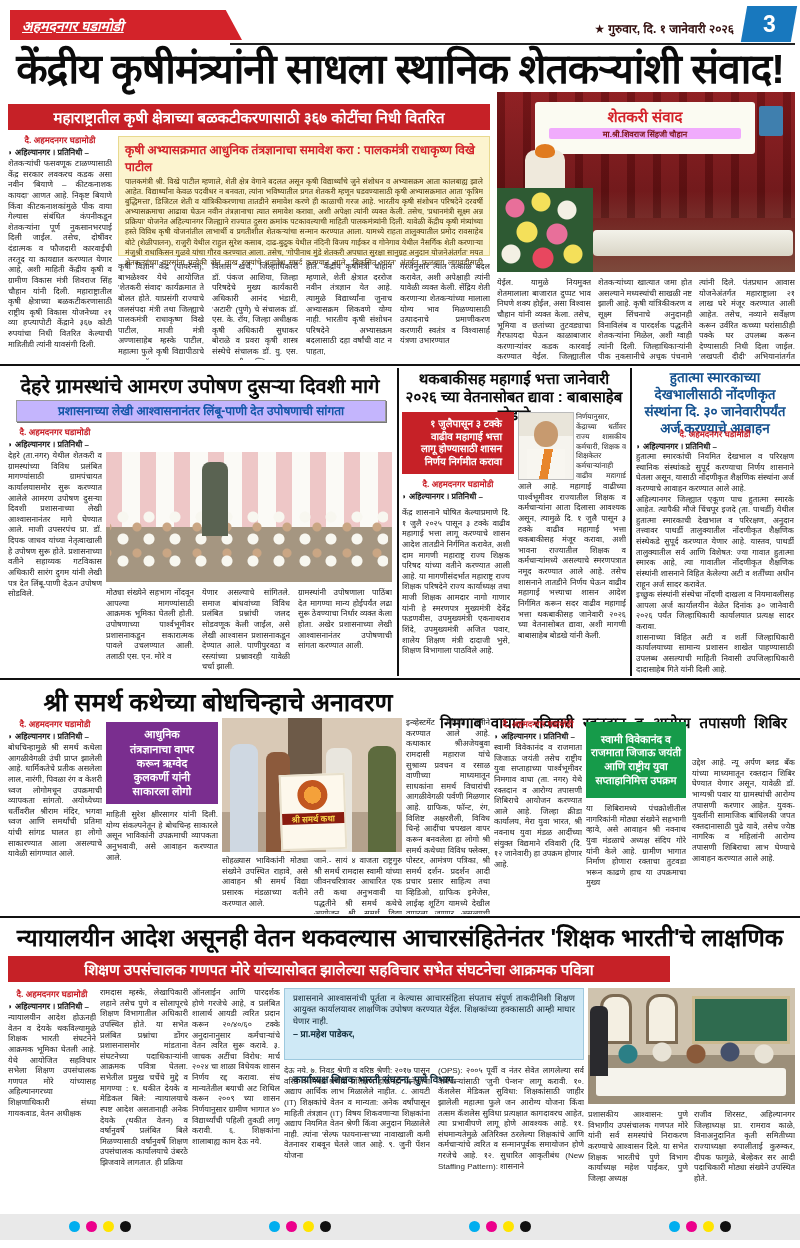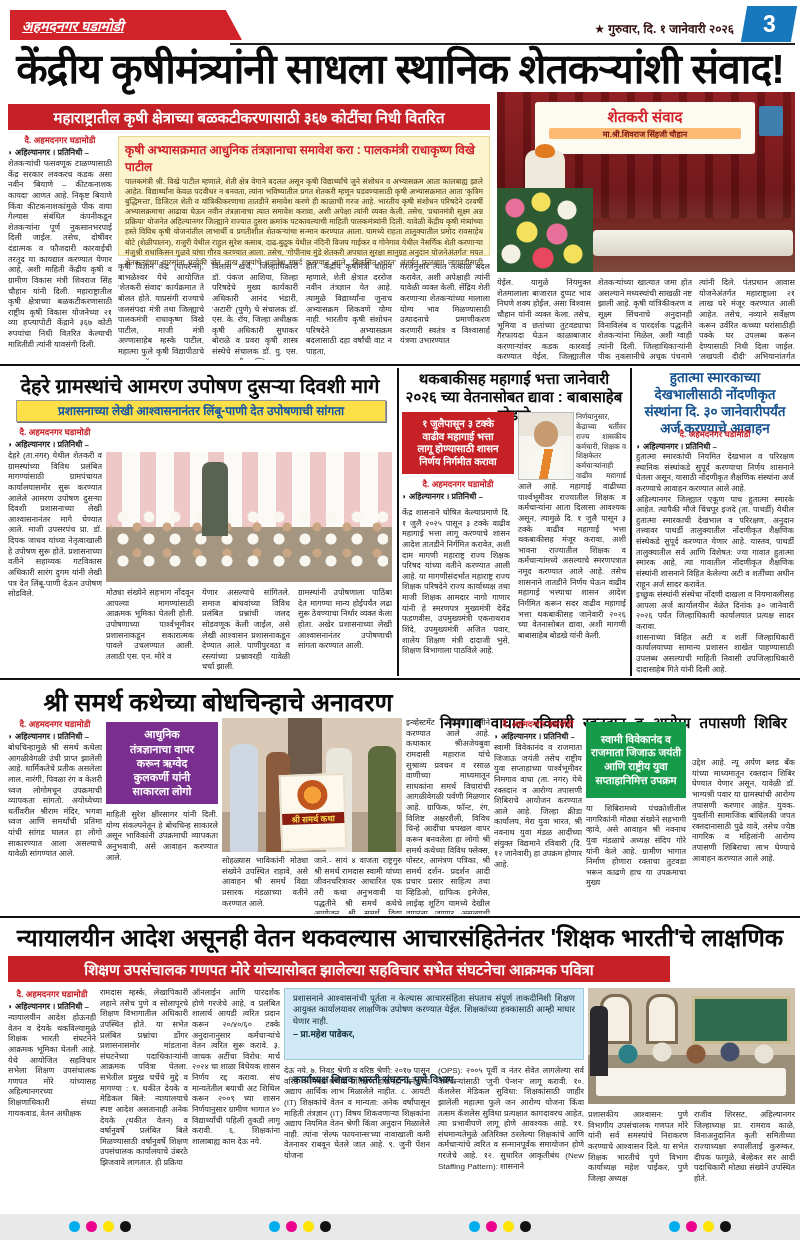--- a/index.html
+++ b/index.html
@@ -3,21 +3,21 @@
 <meta charset="utf-8">
 <style>
   html,body{margin:0;padding:0;background:#fff;}
   .page{position:relative;width:800px;height:1248px;background:#fff;overflow:hidden;
         font-family:"Liberation Sans","DejaVu Sans",sans-serif;color:#151515;}
   .abs{position:absolute;}
   .col{font-size:8px;line-height:1.33;text-align:justify;color:#1c1c1c;overflow:hidden;}
   .byline{color:#c81d25;font-weight:bold;text-align:center;font-size:8.5px;margin-bottom:1px;}
   .dateline{font-weight:bold;font-size:8px;margin-bottom:2px;}
   .hl{font-weight:bold;color:#0b0b0b;text-align:center;}
-  .redbanner{background:#c62127;color:#fff;font-weight:bold;text-align:center;
+  .redbanner{background:#c62127;color:#fff;font-weight:bold;text-align:right;
              display:flex;align-items:center;justify-content:center;}
   .rule-h{background:#111;height:2px;}
   .rule-v{background:#111;width:1.5px;}
   .dot{width:11px;height:11px;border-radius:50%;display:inline-block;margin:0 3px;}
   .photo{overflow:hidden;}
 </style>
 </head>
 <body>
 
 <div class="page">
@@ -36,21 +36,21 @@
   </div>
 
   <div class="abs hl" style="left:0;top:48px;width:800px;font-size:41px;line-height:1.05;letter-spacing:-1px;">केंद्रीय कृषीमंत्र्यांनी साधला स्थानिक शेतकऱ्यांशी संवाद!</div>
 
   <div class="abs redbanner" style="left:8px;top:104px;width:482px;height:26px;font-size:15px;">महाराष्ट्रातील कृषी क्षेत्राच्या बळकटीकरणासाठी ३६७ कोटींचा निधी वितरित</div>
 
   <div class="abs photo" style="left:497px;top:92px;width:298px;height:180px;background:linear-gradient(180deg,#8d1a1d 0%,#6e1315 55%,#7d4a3c 100%);">
     <div class="abs" style="left:0;top:0;width:100%;height:70%;background:repeating-linear-gradient(90deg,rgba(0,0,0,.18) 0 8px,rgba(255,255,255,.03) 8px 26px);"></div>
     <div class="abs" style="left:38px;top:10px;width:220px;height:52px;background:#fbfbf2;border-radius:3px;text-align:center;overflow:hidden;">
       <div style="color:#d3232a;font-weight:bold;font-size:15px;margin-top:4px;">शेतकरी संवाद</div>
-      <div style="color:#7a1113;font-weight:bold;font-size:8px;background:#fdba74;margin:2px 14px 0;border-radius:2px;">मा.श्री.शिवराज सिंहजी चौहान</div>
+      <div style="color:#7a1113;font-weight:bold;font-size:8px;background:#f0abfc;margin:2px 14px 0;border-radius:2px;">मा.श्री.शिवराज सिंहजी चौहान</div>
     </div>
     <div class="abs" style="left:262px;top:14px;width:24px;height:30px;background:#3f7fae;border-radius:2px;"></div>
     <div class="abs" style="left:70px;top:102px;width:228px;height:34px;background:
            radial-gradient(circle at 10px 12px,#e8e4da 7px,transparent 8px),
            radial-gradient(circle at 40px 14px,#d9d2c4 7px,transparent 8px),
            radial-gradient(circle at 70px 12px,#37322c 7px,transparent 8px),
            radial-gradient(circle at 100px 14px,#e8e4da 7px,transparent 8px),
            radial-gradient(circle at 130px 12px,#4a4занр0 0,transparent 0),
            radial-gradient(circle at 130px 12px,#4a443c 7px,transparent 8px),
            radial-gradient(circle at 160px 14px,#e8e4da 7px,transparent 8px),
@@ -87,21 +87,21 @@
   <div class="abs col" style="left:212px;top:262px;width:86px;height:98px;">विलास खर्चे, जिल्हाधिकारी डॉ. पंकज आशिया, जिल्हा परिषदेचे मुख्य कार्यकारी अधिकारी आनंद भंडारी, 'अटारी' (पुणे) चे संचालक डॉ. एस. के. रॉय, जिल्हा अधीक्षक कृषी अधिकारी सुधाकर बोराळे व प्रवरा कृषी शास्त्र संस्थेचे संचालक डॉ. यु. एस. कदम आदी उपस्थित</div>
   <div class="abs col" style="left:306px;top:262px;width:86px;height:98px;">होते. केंद्रीय कृषीमंत्री चौहान म्हणाले, शेती क्षेत्रात दररोज नवीन तंत्रज्ञान येत आहे. त्यामुळे विद्यार्थ्यांना जुनाच अभ्यासक्रम शिकवणे योग्य नाही. भारतीय कृषी संशोधन परिषदेने अभ्यासक्रम बदलासाठी दहा वर्षांची वाट न पाहता,</div>
   <div class="abs col" style="left:400px;top:262px;width:90px;height:98px;">गरजेनुसार त्यात तत्काळ बदल करावेत, अशी अपेक्षाही त्यांनी यावेळी व्यक्त केली. सेंद्रिय शेती करणाऱ्या शेतकऱ्यांच्या मालाला योग्य भाव मिळण्यासाठी उत्पादनाचे प्रमाणीकरण करणारी स्वतंत्र व विश्वासार्ह यंत्रणा उभारण्यात</div>
   <div class="abs col" style="left:497px;top:278px;width:94px;height:82px;">येईल. यामुळे नियमुक्त शेतमालाला बाजारात दुप्पट भाव निघणे शक्य होईल, असा विश्वास चौहान यांनी व्यक्त केला. तसेच, भूमिया व छतांच्या तुटवड्याचा गैरफायदा घेऊन काळाबाजार करणाऱ्यांवर कडक कारवाई करण्यात येईल. जिल्ह्यातील अतिवृष्टीग्रस्त शेतकऱ्यांसाठी राज्य शासनाने ८६२ कोटी रुपयांची मदत दिली आहे. 'थेट लाभ हस्तांतरण' (डीबीटी) प्रणालीमुळे मदतीची रक्कम थेट</div>
   <div class="abs col" style="left:598px;top:278px;width:94px;height:82px;">शेतकऱ्यांच्या खात्यात जमा होत असल्याने मध्यस्थांची साखळी नष्ट झाली आहे. कृषी यांत्रिकीकरण व सूक्ष्म सिंचनाचे अनुदानही विनाविलंब व पारदर्शक पद्धतीने शेतकऱ्यांना मिळेल, अशी ग्वाही त्यांनी दिली. जिल्हाधिकाऱ्यांनी पीक नुकसानीचे अचूक पंचनामे करण्याबाबत प्रशासनाला सूचना द्याव्यात, विमा कंपन्यांशी चर्चा करून शेतकऱ्यांना जास्तीत जास्त मदत मिळवून द्यावी, असे निर्देश</div>
   <div class="abs col" style="left:699px;top:278px;width:96px;height:82px;">त्यांनी दिले. पंतप्रधान आवास योजनेअंतर्गत महाराष्ट्राला २१ लाख घरे मंजूर करण्यात आली आहेत. तसेच, नव्याने सर्वेक्षण करून उर्वरित कच्च्या घरांसाठीही पक्के घर उपलब्ध करून देण्यासाठी निधी दिला जाईल. 'लखपती दीदी' अभियानांतर्गत महिलांना आर्थिकदृष्ट्या सक्षम करण्यासाठी सरकार कटिबद्ध असल्याचे त्यांनी सांगितले.</div>
 
   <div class="abs rule-h" style="left:0;top:364px;width:800px;"></div>
 
   <div class="abs hl" style="left:8px;top:372px;width:384px;font-size:20px;">देहरे ग्रामस्थांचे आमरण उपोषण दुसऱ्या दिवशी मागे</div>
-  <div class="abs" style="left:16px;top:400px;width:368px;height:20px;background:#fde047;border:1px solid #9a9a9a;box-shadow:1px 1px 0 #777;
+  <div class="abs" style="left:16px;top:400px;width:368px;height:20px;background:#c4b5fd;border:1px solid #9a9a9a;box-shadow:1px 1px 0 #777;
               color:#1356a8;font-weight:bold;font-size:12px;text-align:center;line-height:20px;">प्रशासनाच्या लेखी आश्वासनानंतर लिंबू-पाणी देत उपोषणाची सांगता</div>
   <div class="abs" style="left:8px;top:426px;width:94px;height:250px;">
     <div class="byline">दै. अहमदनगर घडामोडी</div>
     <div class="dateline">
       <span>◗ </span><span>अहिल्यानगर । प्रतिनिधी –</span>
     </div>
     <div class="col" style="height:212px;">देहरे (ता.नगर) येथील शेतकरी व ग्रामस्थांच्या विविध प्रलंबित मागण्यांसाठी ग्रामपंचायत कार्यालयासमोर सुरू करण्यात आलेले आमरण उपोषण दुसऱ्या दिवशी प्रशासनाच्या लेखी आश्वासनानंतर मागे घेण्यात आले. माजी उपसरपंच प्रा. डॉ. दिपक जाधव यांच्या नेतृत्वाखाली हे उपोषण सुरू होते. प्रशासनाच्या वतीने सहाय्यक गटविकास अधिकारी सारंग दुगम यांनी लेखी पत्र देत लिंबू-पाणी देऊन उपोषण सोडविले.</div>
   </div>
   <div class="abs photo" style="left:106px;top:452px;width:286px;height:130px;background:linear-gradient(180deg,#efe8df 0 52%,#a59681 52% 100%);">
     <div class="abs" style="left:0;top:0;width:100%;height:58%;background:repeating-linear-gradient(90deg,#eec7c7 0 16px,#fbfaf6 16px 34px);"></div>

